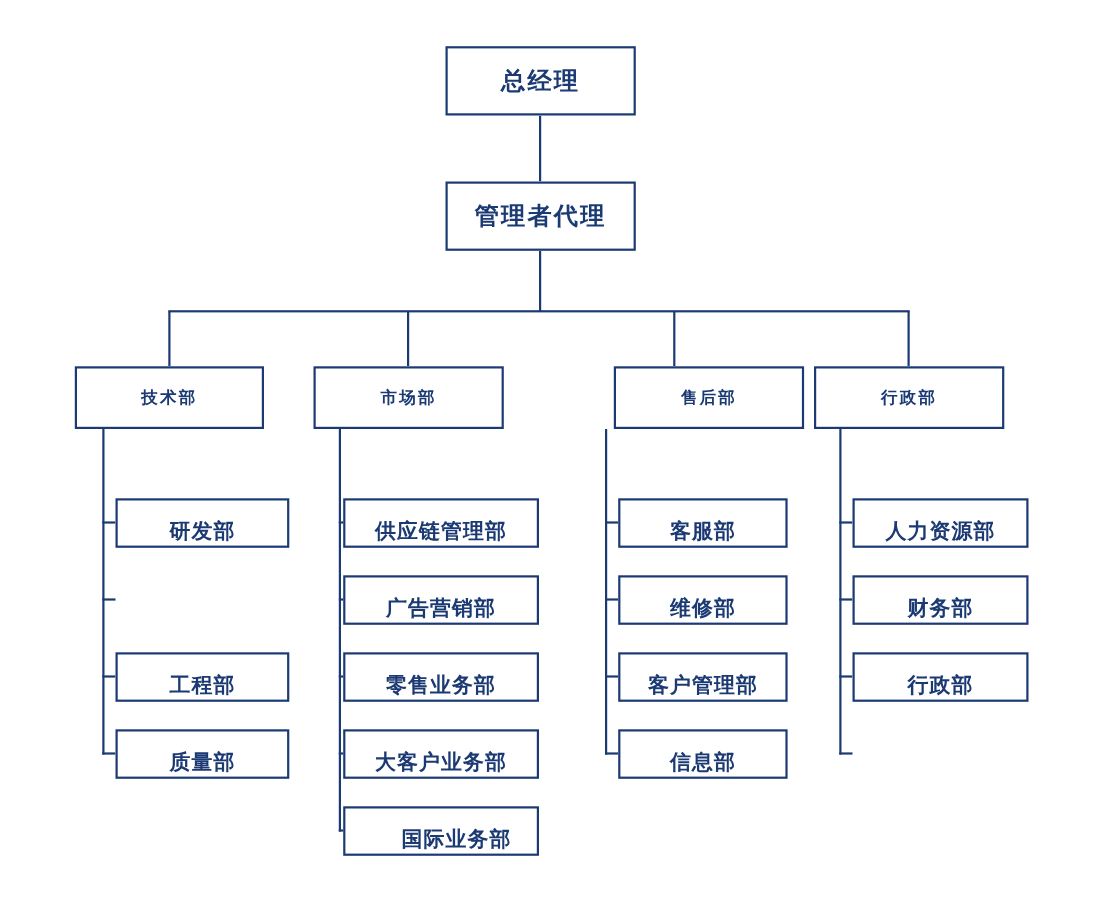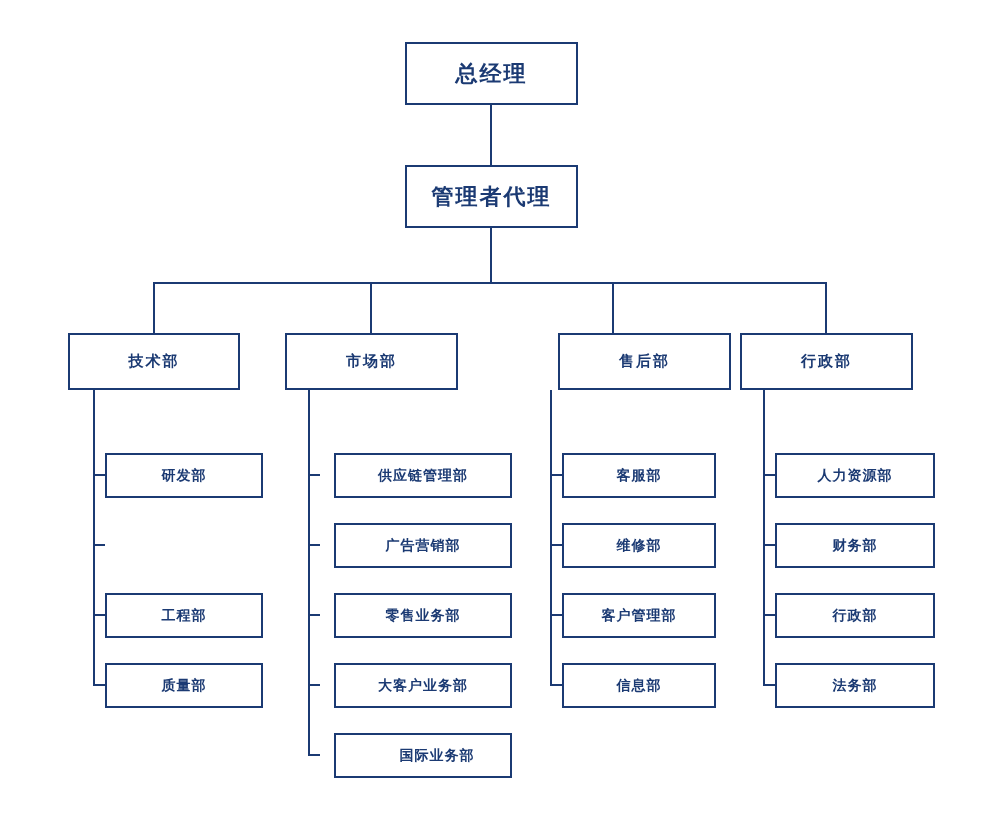--- a/index.html
+++ b/index.html
@@ -20,21 +20,21 @@
     color: var(--accent);
     font-weight: bold;
     display: flex;
     align-items: center;
     justify-content: center;
     text-align: center;
     white-space: nowrap;
   }
   .lvl1 { font-size: 22px; letter-spacing: 2px; }
   .lvl2 { font-size: 15px; letter-spacing: 2px; }
-  .lvl3 { font-size: 14px; letter-spacing: 1px; }
+  .lvl3 { font-size: 19px; letter-spacing: 1px; align-items: flex-end; }
   .hline, .vline { position: absolute; background: var(--accent); }
   .hline { height: 2px; }
   .vline { width: 2px; }
 
   
   .b-root   { left: 405px; top: 42px;  width: 173px; height: 63px; }
   .b-deputy { left: 405px; top: 165px; width: 173px; height: 63px; }
   .l-root-deputy { left: 490px; top: 105px; height: 60px; }
   .l-deputy-bus  { left: 490px; top: 228px; height: 55px; }
   .l-bus         { left: 153px; top: 282px; width: 674px; }
@@ -58,21 +58,21 @@
   
   .s-g0 { left: 93px;  width: 12px; }
   .s-g1 { left: 308px; width: 12px; }
   .s-g2 { left: 550px; width: 12px; }
   .s-g3 { left: 763px; width: 12px; }
   .sy0 { top: 474px; } .sy1 { top: 544px; } .sy2 { top: 614px; }
   .sy3 { top: 684px; } .sy4 { top: 754px; }
 
   
   .c-g0 { left: 105px; width: 158px; height: 45px; }
-  .c-g1 { left: 334px; width: 178px; height: 45px; }
+  .c-g1 { left: 312px; width: 178px; height: 45px; }
   .c-g2 { left: 562px; width: 154px; height: 45px; }
   .c-g3 { left: 775px; width: 160px; height: 45px; }
   .cy0 { top: 453px; } .cy1 { top: 523px; } .cy2 { top: 593px; }
   .cy3 { top: 663px; } .cy4 { top: 733px; padding-left: 28px; }
 </style>
 </head>
 <body>
 
 <div class="canvas">
 
@@ -171,17 +171,14 @@
 
   <div class="box lvl3 c-g3 cy0">
     <span>人力资源部</span>
   </div>
   <div class="box lvl3 c-g3 cy1">
     <span>财务部</span>
   </div>
   <div class="box lvl3 c-g3 cy2">
     <span>行政部</span>
   </div>
-  <div class="box lvl3 c-g3 cy3">
-    <span>法务部</span>
-  </div>
 
 </div>
 
 </body></html>

